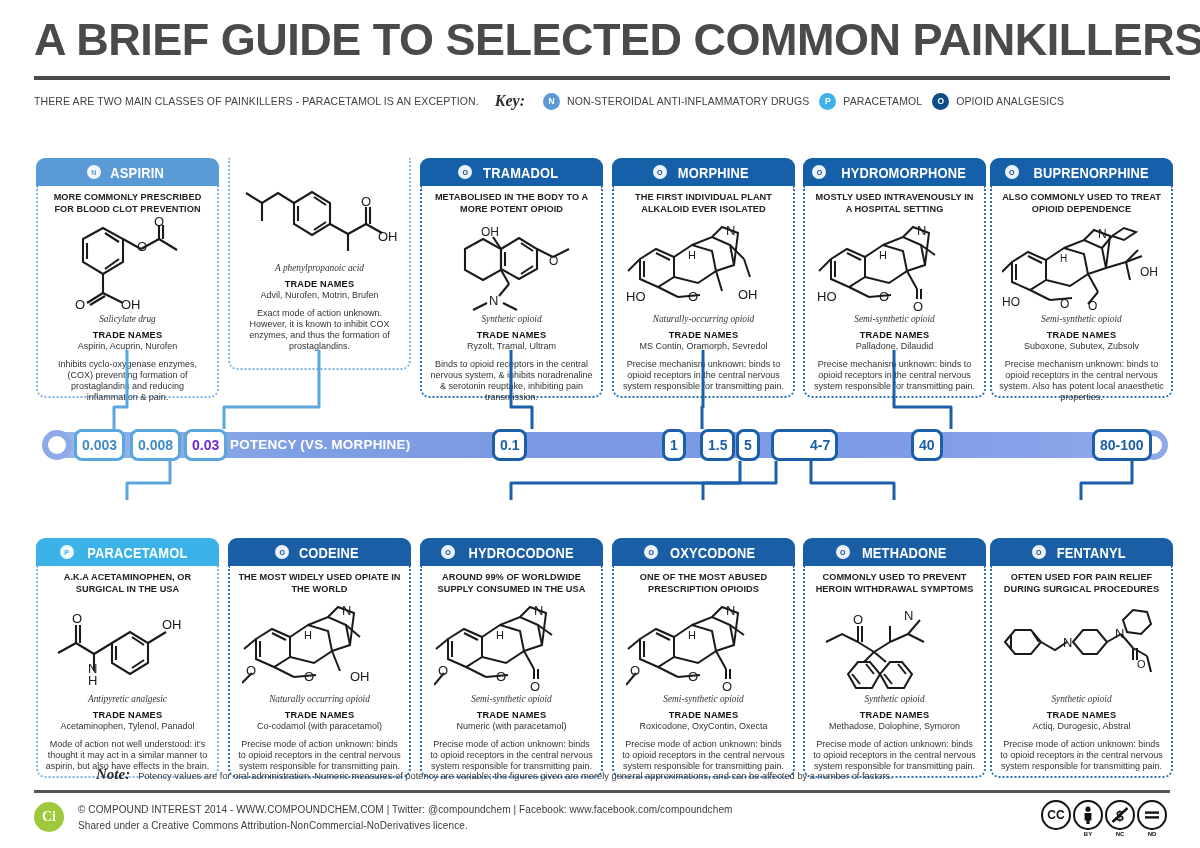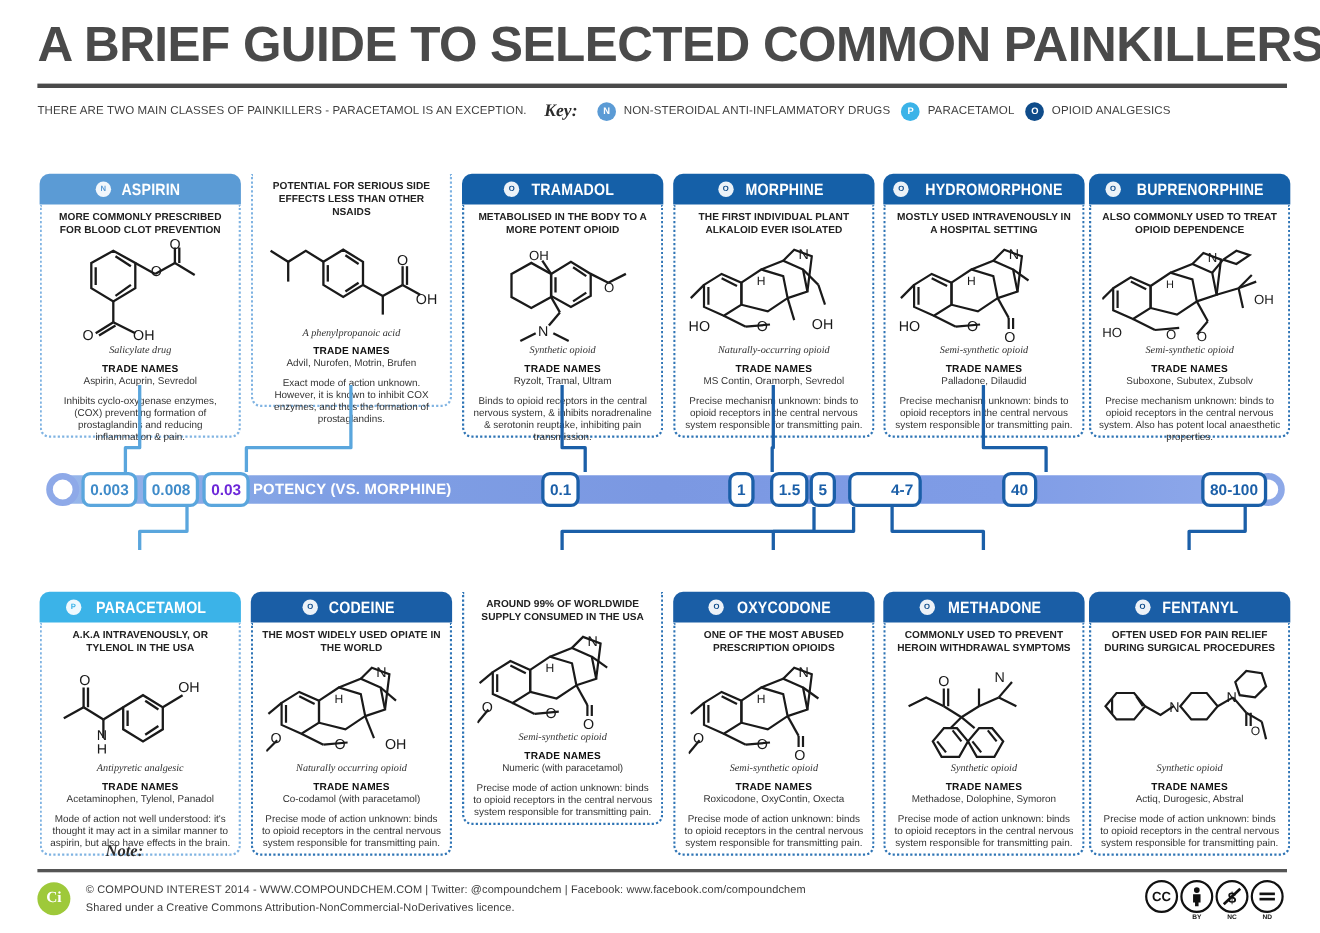--- a/index.html
+++ b/index.html
@@ -131,27 +131,26 @@
     <line x1="50" y1="76" x2="70" y2="86"></line>
               </g>
     <text x="84" y="34" font-size="13" font-family="Liberation Sans, sans-serif" fill="#1a1a1a">O</text>
     <text x="101" y="9" font-size="13" font-family="Liberation Sans, sans-serif" fill="#1a1a1a">O</text>
     <text x="22" y="92" font-size="13" font-family="Liberation Sans, sans-serif" fill="#1a1a1a">O</text>
     <text x="68" y="92" font-size="13" font-family="Liberation Sans, sans-serif" fill="#1a1a1a">OH</text>
             </svg>
           </div>
           <div class="cls">Salicylate drug</div>
           <div class="tn-h">TRADE NAMES</div>
-          <div class="tn">Aspirin, Acuprin, Sevredol</div>
+          <div class="tn">Aspirin, Acuprin, Nurofen</div>
           <div class="moa">Inhibits cyclo-oxygenase enzymes, (COX) preventing formation of prostaglandins and reducing inflammation &amp; pain.</div>
         </div>
       </div>
       <div class="card light" style="left: 228px; top: 126px;">
         <div class="body">
-          <div class="headline">POTENTIAL FOR SERIOUS SIDE EFFECTS LESS THAN OTHER NSAIDS</div>
           <div class="struct">
             <svg width="160" height="85" viewBox="0 0 160 85">
               <g fill="none" stroke="#1a1a1a" stroke-width="2.1">
     <polyline points="6,22 22,32 38,22 54,32"></polyline>
                 <line x1="22" y1="32" x2="22" y2="50"></line>
     <polygon points="54,32 72,21 90,32 90,53 72,64 54,53"></polygon>
     <line x1="58" y1="35" x2="58" y2="50"></line>
                 <line x1="74" y1="26" x2="86" y2="34"></line>
                 <line x1="86" y1="51" x2="74" y2="59"></line>
     <line x1="90" y1="53" x2="108" y2="63"></line>
@@ -375,21 +374,21 @@
       <path d="M1132 121 L1132 143 L1081 143 L1081 160" fill="none" stroke="#1b5fa8" stroke-width="3" stroke-linejoin="round"></path>
     </svg>
 
   <div id="bottom-row-host">
       <div class="card light" style="left: 36px; top: 506px;">
         <div class="hdr" style="background:#3bb3e8">
           <span class="badge p">P</span>
           <span class="nm">PARACETAMOL</span>
         </div>
         <div class="body">
-          <div class="headline">A.K.A INTRAVENOUSLY, OR TYLENOL IN THE USA</div>
+          <div class="headline">A.K.A ACETAMINOPHEN, OR SURGICAL IN THE USA</div>
           <div class="struct">
             <svg width="156" height="80" viewBox="0 0 156 80">
               <g fill="none" stroke="#1a1a1a" stroke-width="2.1">
     <line x1="8" y1="48" x2="26" y2="38"></line>
     <line x1="26" y1="38" x2="26" y2="20"></line>
                 <line x1="30" y1="38" x2="30" y2="20"></line>
     <line x1="26" y1="38" x2="44" y2="49"></line>
     <line x1="44" y1="49" x2="44" y2="66"></line>
     <line x1="44" y1="49" x2="62" y2="38"></line>
     <polygon points="62,38 80,27 98,38 98,58 80,69 62,58"></polygon>
@@ -440,20 +439,24 @@
     <text x="108" y="82" font-size="13" font-family="Liberation Sans, sans-serif" fill="#1a1a1a">OH</text>
             </svg>
           </div>
           <div class="cls">Naturally occurring opioid</div>
           <div class="tn-h">TRADE NAMES</div>
           <div class="tn">Co-codamol (with paracetamol)</div>
           <div class="moa">Precise mode of action unknown: binds to opioid receptors in the central nervous system responsible for transmitting pain.</div>
         </div>
       </div>
       <div class="card" style="left: 420px; top: 506px;">
+        <div class="hdr" style="background:#1a5ea6">
+          <span class="badge o">O</span>
+          <span class="nm">HYDROCODONE</span>
+        </div>
         <div class="body">
           <div class="headline">AROUND 99% OF WORLDWIDE SUPPLY CONSUMED IN THE USA</div>
           <div class="struct">
             <svg width="156" height="92" viewBox="0 0 156 92">
               <g fill="none" stroke="#1a1a1a" stroke-width="2">
     <polygon points="14,40 30,30 48,38 48,58 32,68 14,60"></polygon>
     <line x1="18" y1="42" x2="18" y2="58"></line>
                 <line x1="30" y1="34" x2="44" y2="41"></line>
     <polygon points="48,38 66,26 86,32 90,52 72,64 48,58"></polygon>
     <polyline points="66,26 86,18 104,26 108,46 90,52"></polyline>
@@ -587,20 +590,21 @@
           <div class="cls">Synthetic opioid</div>
           <div class="tn-h">TRADE NAMES</div>
           <div class="tn">Actiq, Durogesic, Abstral</div>
           <div class="moa">Precise mode of action unknown: binds to opioid receptors in the central nervous system responsible for transmitting pain.</div>
         </div>
       </div>
     </div>
 
   <div class="note">
     <span class="nw">Note:</span>
+    <span class="nt">Potency values are for oral administration. Numeric measures of potency are variable; the figures given are merely general approximations, and can be affected by a number of factors.</span>
   </div>
   <div class="footrule"></div>
   <div class="foot">
     <div class="ci">Ci</div>
     <div class="fl fl1">© COMPOUND INTEREST 2014 - WWW.COMPOUNDCHEM.COM | Twitter: @compoundchem | Facebook: www.facebook.com/compoundchem</div>
     <div class="fl fl2">Shared under a Creative Commons Attribution-NonCommercial-NoDerivatives licence.</div>
     <div class="cc">
       <div class="wrap">
         <div class="ic">CC</div>
       </div>

